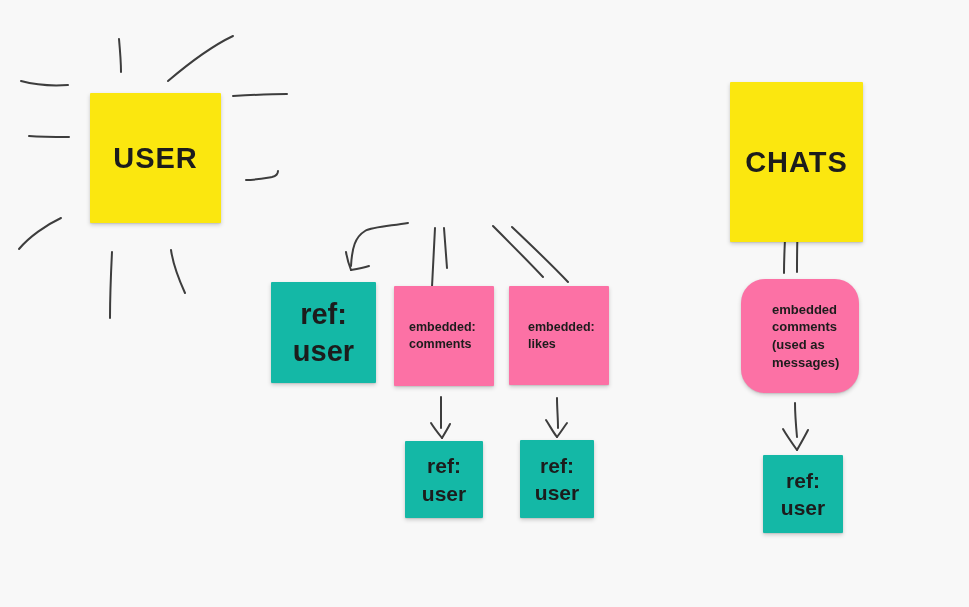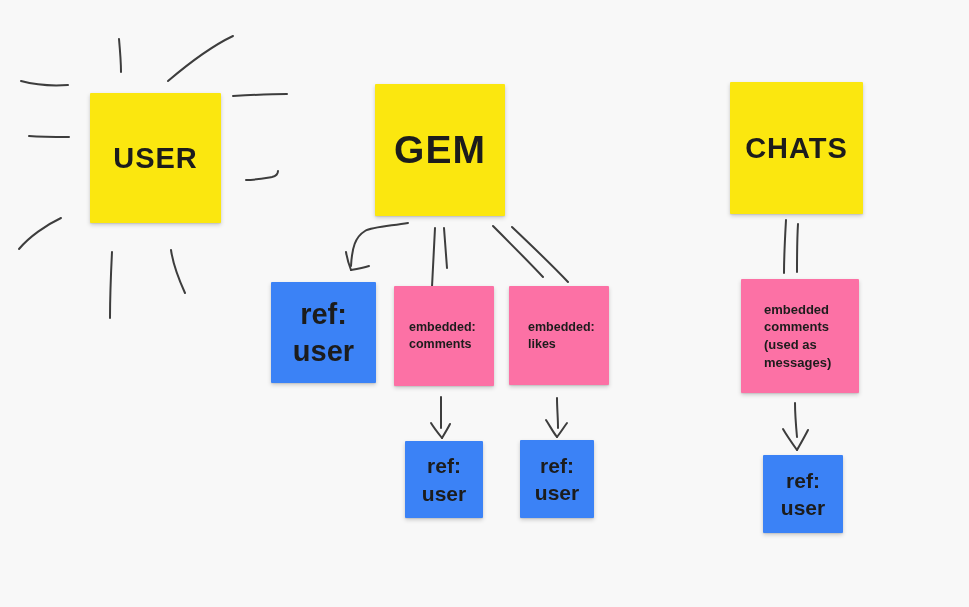--- a/index.html
+++ b/index.html
@@ -32,37 +32,37 @@
     text-align: center;
     box-shadow: 0 2px 4px rgba(0,0,0,0.18), 0 1px 1px rgba(0,0,0,0.08);
     border-radius: 1px;
     cursor: pointer;
     margin-left: 6px;
   }
   .note .label { white-space: pre-line; }
 
   .note--yellow { background: #fbe70f; }
   .note--pink   { background: #fc71a5; }
-  .note--cyan   { background: #3b82f6; }
+  .note--cyan   { background: #14b8a6; }
 
   .note--left {
     justify-content: flex-start;
     text-align: left;
   }
 
   
   #note-user   { left: 84px;  top: 93px;  width: 131px; height: 130px; font-size: 29px; letter-spacing: 1px; }
   #note-gem    { left: 369px; top: 84px;  width: 130px; height: 132px; font-size: 39px; letter-spacing: 1px; }
-  #note-chats  { left: 724px; top: 82px;  width: 133px; height: 132px; font-size: 29px; letter-spacing: 1px; }
+  #note-chats  { left: 724px; top: 82px;  width: 133px; height: 160px; font-size: 29px; letter-spacing: 1px; }
 
   #note-ref-user-main { left: 265px; top: 282px; width: 105px; height: 101px; font-size: 29px; line-height: 1.25; }
 
   #note-embedded-comments { left: 388px; top: 286px; width: 100px; height: 100px; font-size: 12.5px; line-height: 1.35; padding-left: 15px; }
   #note-embedded-likes    { left: 503px; top: 286px; width: 100px; height: 99px;  font-size: 12.5px; line-height: 1.35; padding-left: 19px; }
-  #note-embedded-chat-comments { left: 735px; top: 279px; width: 118px; height: 114px; font-size: 13px; line-height: 1.35; padding-left: 23px; }
+  #note-embedded-chat-comments { left: 735px; top: 279px; width: 118px; height: 114px; font-size: 13px; line-height: 1.35; padding-left: 31px; border-radius: 24px; }
 
   #note-ref-user-comments { left: 399px; top: 441px; width: 78px; height: 77px; font-size: 21px; line-height: 1.3; }
   #note-ref-user-likes    { left: 514px; top: 440px; width: 74px; height: 78px; font-size: 21px; line-height: 1.3; }
   #note-ref-user-chats    { left: 757px; top: 455px; width: 80px; height: 78px; font-size: 21px; line-height: 1.3; }
 </style>
 </head>
 <body>
 
 <div class="board">
 
@@ -117,23 +117,20 @@
       <path d="M795,403 C795,414 796,426 797,437"></path>
       <path d="M783,429 C787,436 792,443 797,450"></path>
       <path d="M797,450 C801,443 805,436 808,430"></path>
     </g>
   </svg>
 
   <div class="note note--yellow" id="note-user">
     <span class="label">USER</span>
   </div>
 
-  <div class="note note--yellow" id="note-gem">
-    <span class="label">GEM</span>
-  </div>
 
   <div class="note note--yellow" id="note-chats">
     <span class="label">CHATS</span>
   </div>
 
   <div class="note note--cyan" id="note-ref-user-main">
     <span class="label">ref:
 user</span>
   </div>
 

